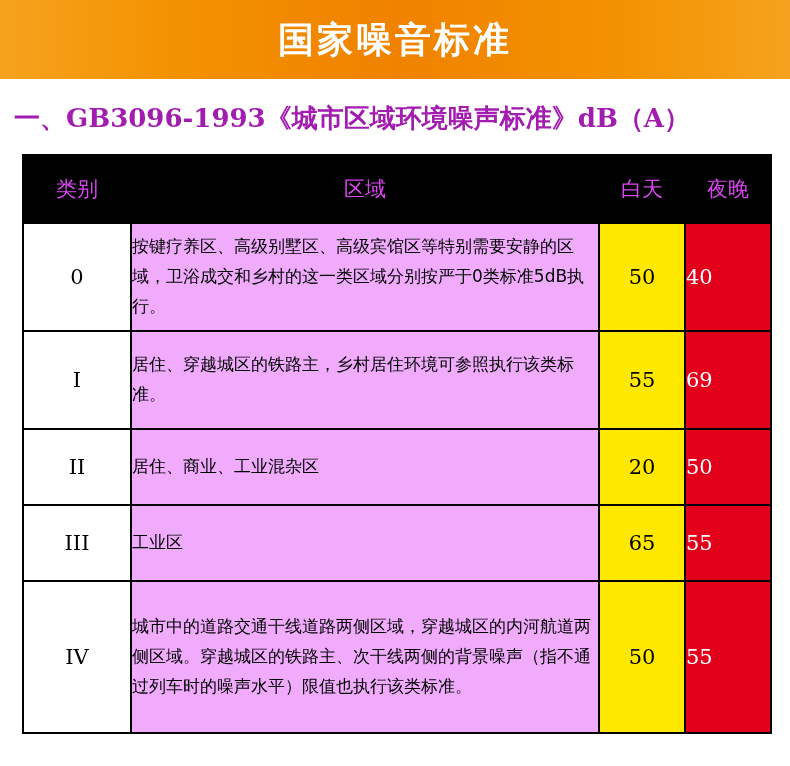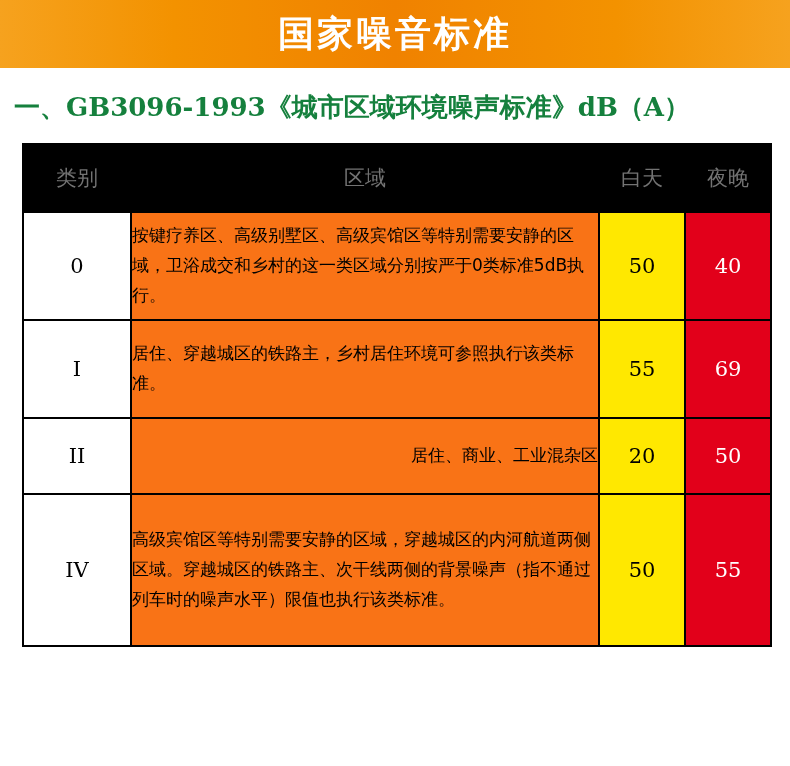--- a/index.html
+++ b/index.html
@@ -17,40 +17,40 @@
   .page {
     position: relative;
     width: 790px;
     height: 766px;
     box-sizing: border-box;
   }
   
   .banner {
     position: relative;
     width: 790px;
-    height: 68px;
+    height: 79px;
     background: linear-gradient(to right, #f6a21e 0%, #f39200 22%, #f08200 50%, #f39200 78%, #f6a21e 100%);
     display: flex;
     align-items: center;
     justify-content: center;
   }
   .banner-title {
     color: #ffffff;
     font-size: 36px;
     font-weight: bold;
     letter-spacing: 3px;
     line-height: 1;
     font-family: "DejaVu Sans", "Liberation Sans", sans-serif;
   }
   
   .section-heading {
     margin: 22px 0 0 14px;
     font-size: 26px;
     font-weight: bold;
-    color: #15803d;
+    color: #a21caf;
     font-family: "DejaVu Serif", "Liberation Serif", serif;
     white-space: nowrap;
     letter-spacing: 0px;
   }
   
   .table-wrap {
     margin: 18px 0 0 22px;
     width: 748px;
   }
   table.noise-table {
@@ -64,54 +64,53 @@
     vertical-align: middle;
   }
   
   col.c-cat  { width: 108px; }
   col.c-area { width: 468px; }
   col.c-day  { width: 86px; }
   col.c-night{ width: 86px; }
 
   thead th {
     background: #000000;
-    color: #737373;
+    color: #d946ef;
     font-size: 21px;
     font-weight: normal;
     height: 66px;
     text-align: center;
     font-family: "DejaVu Sans", "Liberation Sans", sans-serif;
   }
   td.cat {
     text-align: center;
     font-size: 21px;
     font-family: "DejaVu Serif", "Liberation Serif", serif;
     background: #ffffff;
   }
   td.area {
     font-size: 17px;
     line-height: 1.75;
     padding: 10px 14px;
-    background: #f97316;
+    background: #f0abfc;
     font-family: "DejaVu Sans", "Liberation Sans", sans-serif;
     text-align: left;
   }
   td.area.center {
-    text-align: right;
+    text-align: left;
   }
   td.day {
     background: #ffe800;
     text-align: center;
     font-size: 21px;
     font-family: "DejaVu Serif", "Liberation Serif", serif;
   }
   td.night {
     background: #e2001a;
     color: #ffffff;
-    text-align: center;
     font-size: 21px;
     font-family: "DejaVu Serif", "Liberation Serif", serif;
     margin-left: 44px;
   }
   .r0 { height: 108px; }
   .r1 { height: 98px; }
   .r2 { height: 76px; }
   .r3 { height: 76px; }
   .r4 { height: 152px; }
 </style>
@@ -154,23 +153,29 @@
           <td class="area">居住、穿越城区的铁路主，乡村居住环境可参照执行该类标准。</td>
           <td class="day">55</td>
           <td class="night">69</td>
         </tr>
         <tr class="r2">
           <td class="cat">II</td>
           <td class="area center">居住、商业、工业混杂区</td>
           <td class="day">20</td>
           <td class="night">50</td>
         </tr>
+        <tr class="r3">
+          <td class="cat">III</td>
+          <td class="area center">工业区</td>
+          <td class="day">65</td>
+          <td class="night">55</td>
+        </tr>
         <tr class="r4">
           <td class="cat">IV</td>
-          <td class="area">高级宾馆区等特别需要安静的区域，穿越城区的内河航道两侧区域。穿越城区的铁路主、次干线两侧的背景噪声（指不通过列车时的噪声水平）限值也执行该类标准。</td>
+          <td class="area">城市中的道路交通干线道路两侧区域，穿越城区的内河航道两侧区域。穿越城区的铁路主、次干线两侧的背景噪声（指不通过列车时的噪声水平）限值也执行该类标准。</td>
           <td class="day">50</td>
           <td class="night">55</td>
         </tr>
       </tbody>
     </table>
   </div>
 
 </div>
 
 </body></html>

